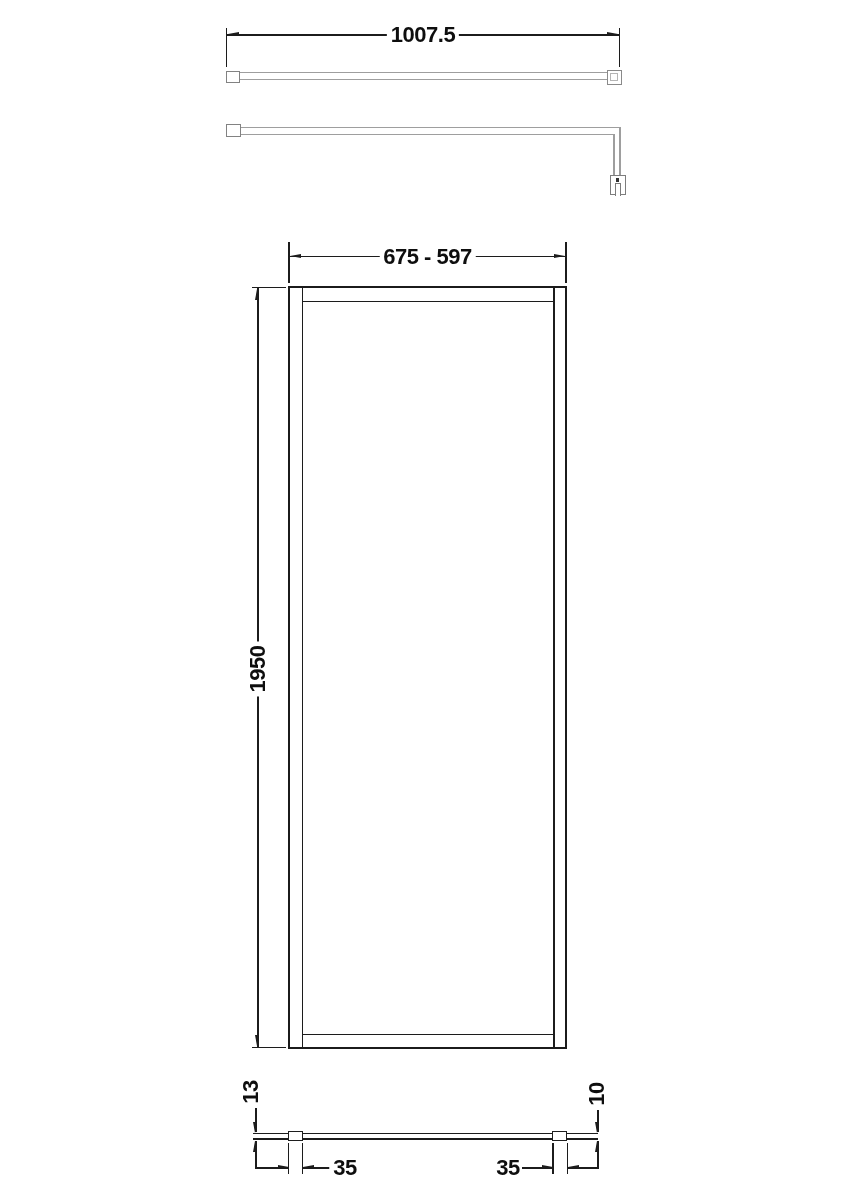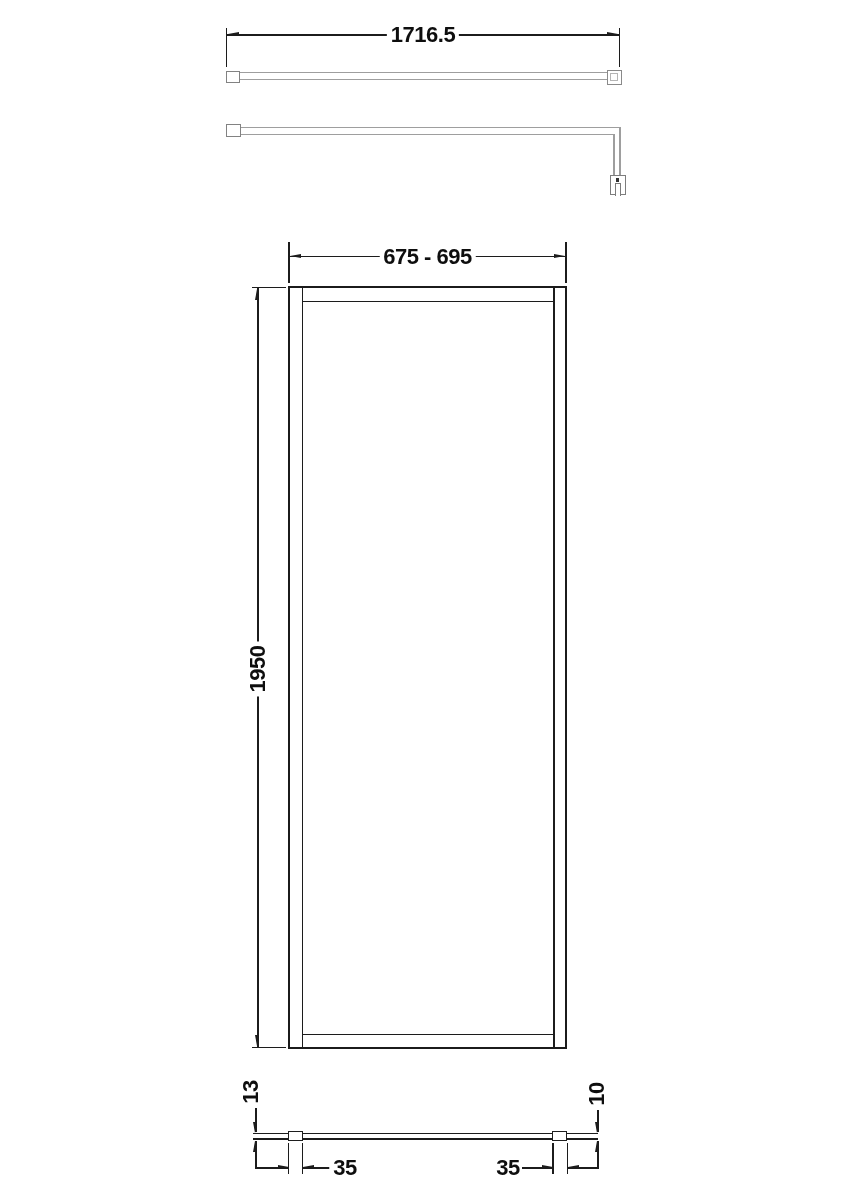--- a/index.html
+++ b/index.html
@@ -44,21 +44,21 @@
 <body>
 
 <div class="canvas">
 
   <div>
     <div class="ln" style="left:225.5px; top:28px; width:1.4px; height:39px;"></div>
     <div class="ln" style="left:618.6px; top:28px; width:1.4px; height:39px;"></div>
     <div class="ln" style="left:226px; top:34.3px; width:393px; height:1.4px;"></div>
     <div class="ah ah-l" style="left:227.5px; top:32.4px;"></div>
     <div class="ah ah-r" style="left:606.5px; top:32.4px;"></div>
-    <div class="dim-label" style="left:423px; top:35px;">1716.5</div>
+    <div class="dim-label" style="left:423px; top:35px;">1007.5</div>
 
     <div class="rect-gray" style="left:225.5px; top:71px; width:14.5px; height:11.5px;"></div>
     <div class="abs" style="left:240px; top:71.6px; width:369px; height:8.4px; border-top:1.4px solid #9e9e9e; border-bottom:1.4px solid #9e9e9e;"></div>
     <div class="rect-gray" style="left:607px; top:70px; width:14.5px; height:14.6px; border-color:#8a8a8a;"></div>
     <div class="abs" style="left:610px; top:73.4px; width:8.4px; height:8px; border:1.2px solid #b5b5b5; background:#fff;"></div>
   </div>
 
   <div>
     <div class="rect-gray" style="left:225.5px; top:124px; width:15.5px; height:13px;"></div>
     <div class="ln-gray" style="left:241px; top:126.8px; width:379.8px; height:1.5px;"></div>
@@ -70,21 +70,21 @@
     <div class="abs" style="left:615.8px; top:178px; width:3.6px; height:4.2px; background:#333;"></div>
   </div>
 
   <div>
 
     <div class="ln" style="left:288.3px; top:242px; width:1.4px; height:41px;"></div>
     <div class="ln" style="left:565.3px; top:242px; width:1.4px; height:41px;"></div>
     <div class="ln" style="left:289px; top:255.8px; width:277px; height:1.4px;"></div>
     <div class="ah ah-l" style="left:290px; top:253.9px;"></div>
     <div class="ah ah-r" style="left:554px; top:253.9px;"></div>
-    <div class="dim-label" style="left:427.5px; top:256.5px;">675 - 695</div>
+    <div class="dim-label" style="left:427.5px; top:256.5px;">675 - 597</div>
 
     <div class="ln" style="left:252px; top:287px; width:34px; height:1.4px;"></div>
     <div class="ln" style="left:252px; top:1046.6px; width:34px; height:1.4px;"></div>
     <div class="ln" style="left:257.3px; top:288px; width:1.4px; height:759px;"></div>
     <div class="ah ah-u" style="left:255.4px; top:289px;"></div>
     <div class="ah ah-d" style="left:255.4px; top:1035px;"></div>
     <div class="dim-label rot" style="left:258px; top:669px;">1950</div>
 
     <div class="abs" style="left:288px; top:286px; width:279px; height:762.5px; border:2.6px solid #1b1b1b; background:#fff;"></div>
     <div class="ln" style="left:301.5px; top:288px; width:1.6px; height:759px;"></div>

